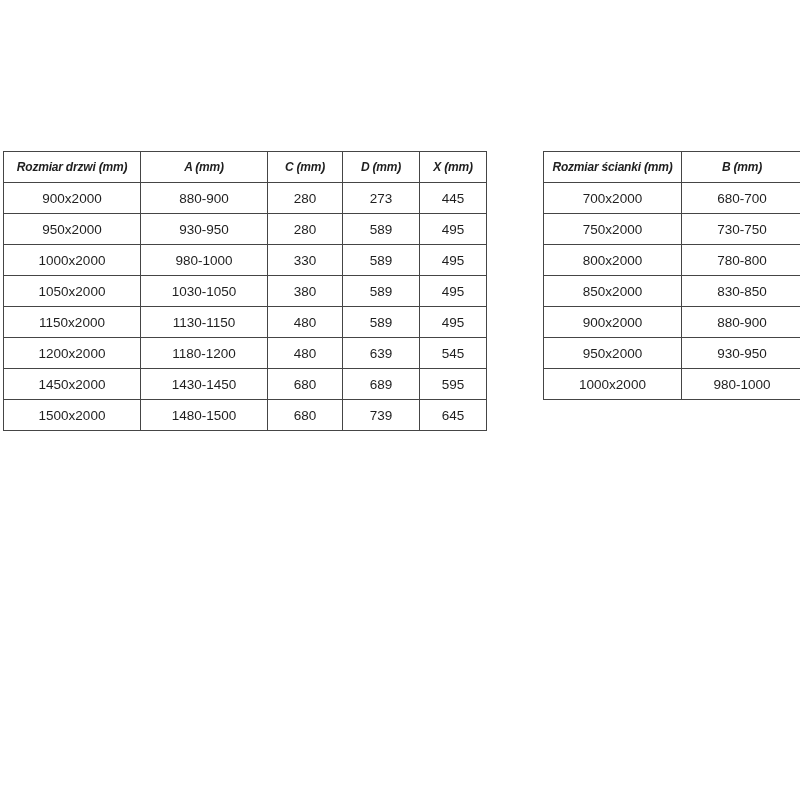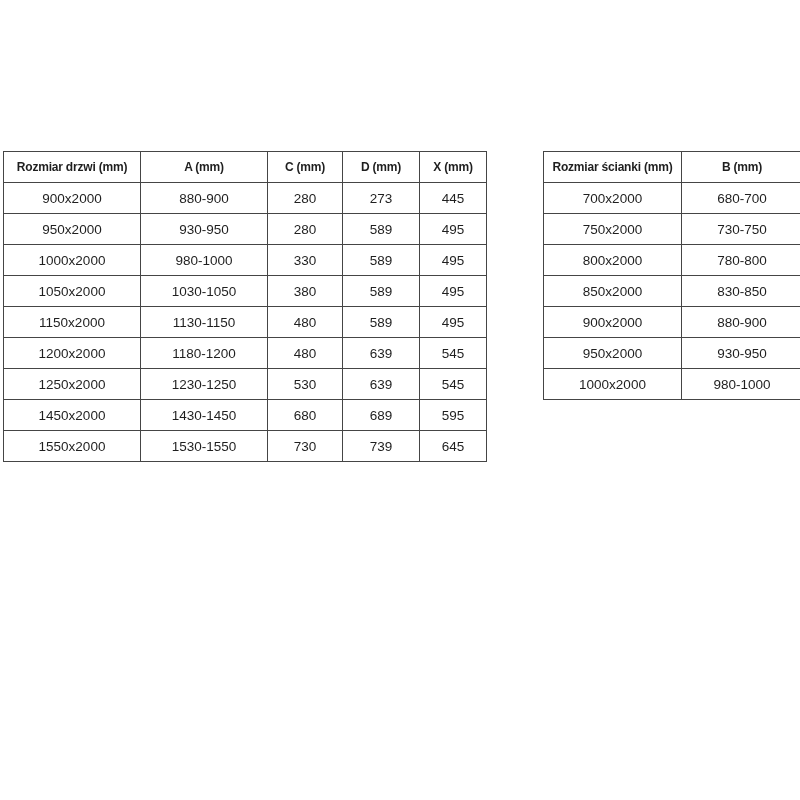--- a/index.html
+++ b/index.html
@@ -42,20 +42,21 @@
     background: #ffffff;
   }
   table.spec-table td {
     font-size: 13.5px;
     font-weight: normal;
   }
   table.spec-table th {
     font-size: 12px;
     font-weight: bold;
     letter-spacing: -0.2px;
+    font-style: italic;
   }
 
   
   #left-table th:nth-child(1), #left-table td:nth-child(1) { width: 132px; }
   #left-table th:nth-child(2), #left-table td:nth-child(2) { width: 122px; }
   #left-table th:nth-child(3), #left-table td:nth-child(3) { width: 70px; }
   #left-table th:nth-child(4), #left-table td:nth-child(4) { width: 72px; }
   #left-table th:nth-child(5), #left-table td:nth-child(5) { width: 62px; }
 
   
@@ -115,37 +116,30 @@
             <td>495</td>
           </tr>
           <tr>
             <td>1200x2000</td>
             <td>1180-1200</td>
             <td>480</td>
             <td>639</td>
             <td>545</td>
           </tr>
           <tr>
-            <td>1250x2000</td>
-            <td>1230-1250</td>
-            <td>530</td>
-            <td>639</td>
-            <td>545</td>
-          </tr>
-          <tr>
             <td>1450x2000</td>
             <td>1430-1450</td>
             <td>680</td>
             <td>689</td>
             <td>595</td>
           </tr>
           <tr>
-            <td>1550x2000</td>
-            <td>1530-1550</td>
-            <td>730</td>
+            <td>1500x2000</td>
+            <td>1480-1500</td>
+            <td>680</td>
             <td>739</td>
             <td>645</td>
           </tr>
         </tbody>
     </table>
   </div>
 
   <div class="table-wrap" id="right-table-wrap">
     <table class="spec-table" id="right-table">
       <thead>

